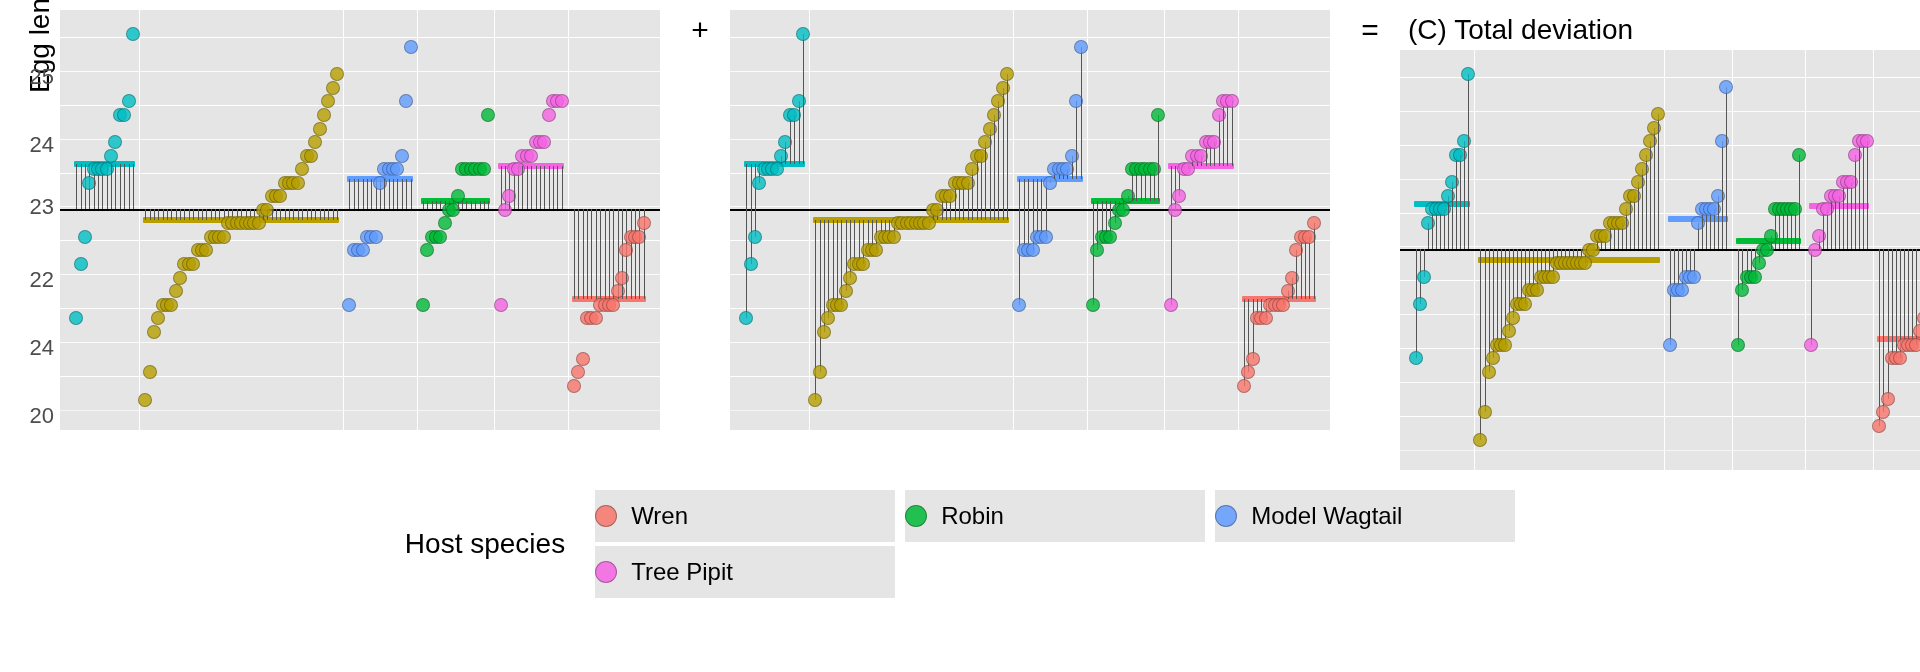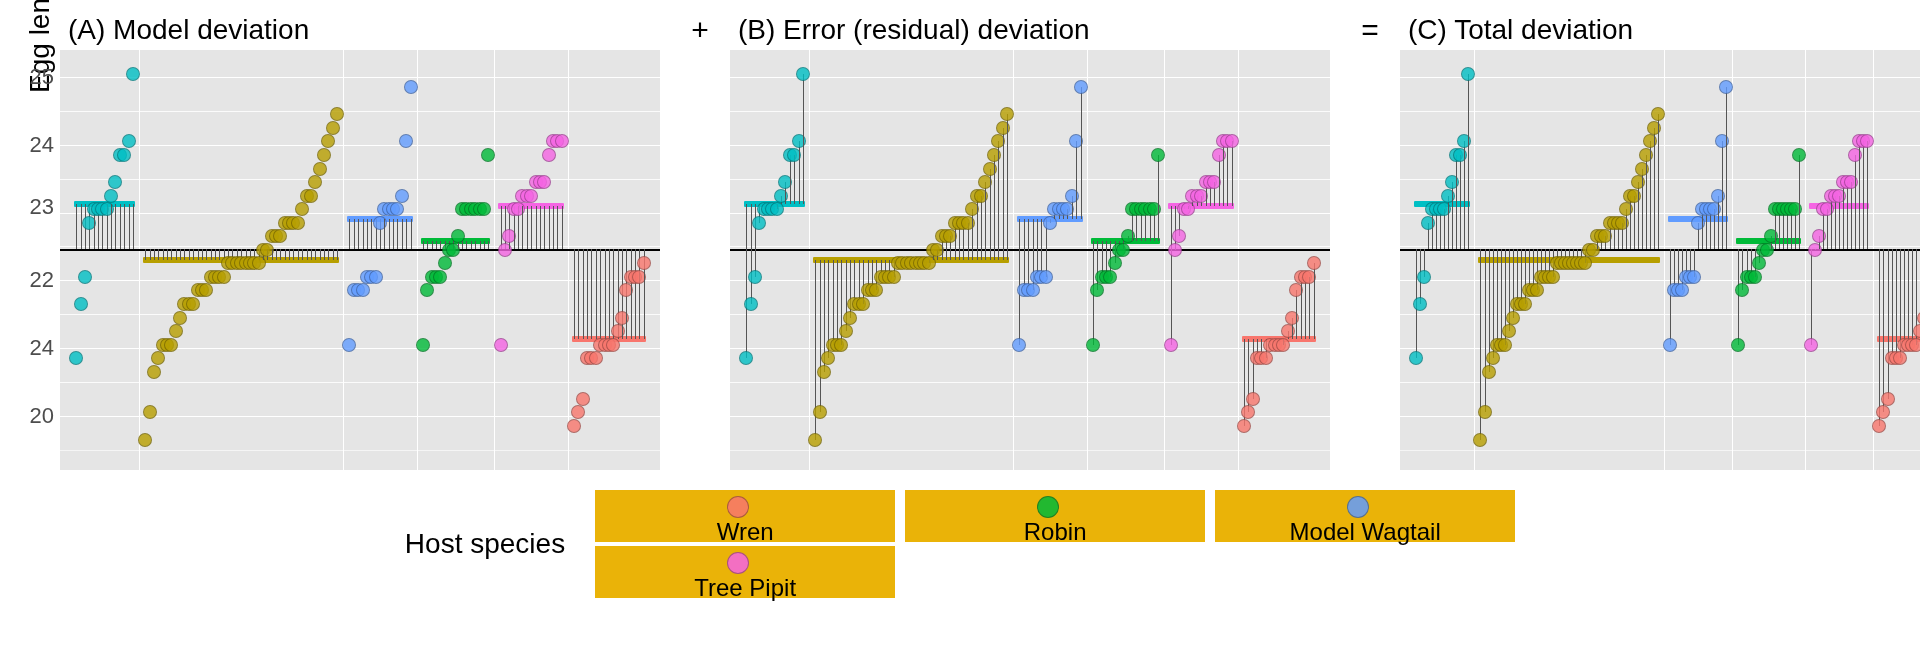--- a/index.html
+++ b/index.html
@@ -78,23 +78,22 @@
   }
   .legend-title { font-size:28px; margin-right:30px; }
   .legend-grid {
     display: grid;
     grid-template-columns: repeat(3, 300px);
     grid-template-rows: repeat(2, 52px);
     gap: 4px 10px;
   }
   .legend-item {
     display:flex; align-items:center;
-    background:#eab308;
-    padding: 6px 28px;
-    flex-direction: column;
+    background:#e5e5e5;
+    padding: 6px 0;
   }
   .swatch {
     width:22px; height:22px; border-radius:50%;
     border:1px solid rgba(0,0,0,.35); opacity:.85; margin-right:14px;
     flex-shrink:0;
   }
   .legend-label { font-size:24px; }
 </style>
 </head>
 <body>
@@ -107,21 +106,20 @@
     <div class="axis-col" id="axis-col">
         <div class="tick-label" style="top: 405.806px;">20</div>
         <div class="tick-label" style="top: 338.065px;">24</div>
         <div class="tick-label" style="top: 270.323px;">22</div>
         <div class="tick-label" style="top: 197px;">23</div>
         <div class="tick-label" style="top: 134.839px;">24</div>
         <div class="tick-label" style="top: 67.0968px;">25</div>
       </div>
     <div id="panels-container" style="display:flex;">
         <div class="panel">
-          <div class="panel-title">(A) Model deviation</div>
           <div class="plot" style="width: 600px;">
             <div class="grid-h" style="top: 365.806px;"></div>
             <div class="grid-h minor" style="top: 331.935px;"></div>
             <div class="grid-h minor" style="top: 399.677px;"></div>
             <div class="grid-h" style="top: 298.065px;"></div>
             <div class="grid-h minor" style="top: 264.194px;"></div>
             <div class="grid-h minor" style="top: 331.935px;"></div>
             <div class="grid-h" style="top: 230.323px;"></div>
             <div class="grid-h minor" style="top: 196.452px;"></div>
             <div class="grid-h minor" style="top: 264.194px;"></div>
@@ -386,21 +384,20 @@
             <div class="stem" style="left: 575.098px; top: 199.161px; height: 90.0968px;"></div>
             <div class="pt" style="left: 575.098px; top: 226.935px; background: rgb(248, 118, 109);"></div>
             <div class="stem" style="left: 579.459px; top: 199.161px; height: 90.0968px;"></div>
             <div class="pt" style="left: 579.459px; top: 226.935px; background: rgb(248, 118, 109);"></div>
             <div class="stem" style="left: 583.82px; top: 199.161px; height: 90.0968px;"></div>
             <div class="pt" style="left: 583.82px; top: 213.387px; background: rgb(248, 118, 109);"></div>
           </div>
         </div>
         <div class="joiner">+</div>
         <div class="panel">
-          <div class="panel-title">(B) Error (residual) deviation</div>
           <div class="plot" style="width: 600px;">
             <div class="grid-h" style="top: 365.806px;"></div>
             <div class="grid-h minor" style="top: 331.935px;"></div>
             <div class="grid-h minor" style="top: 399.677px;"></div>
             <div class="grid-h" style="top: 298.065px;"></div>
             <div class="grid-h minor" style="top: 264.194px;"></div>
             <div class="grid-h minor" style="top: 331.935px;"></div>
             <div class="grid-h" style="top: 230.323px;"></div>
             <div class="grid-h minor" style="top: 196.452px;"></div>
             <div class="grid-h minor" style="top: 264.194px;"></div>

